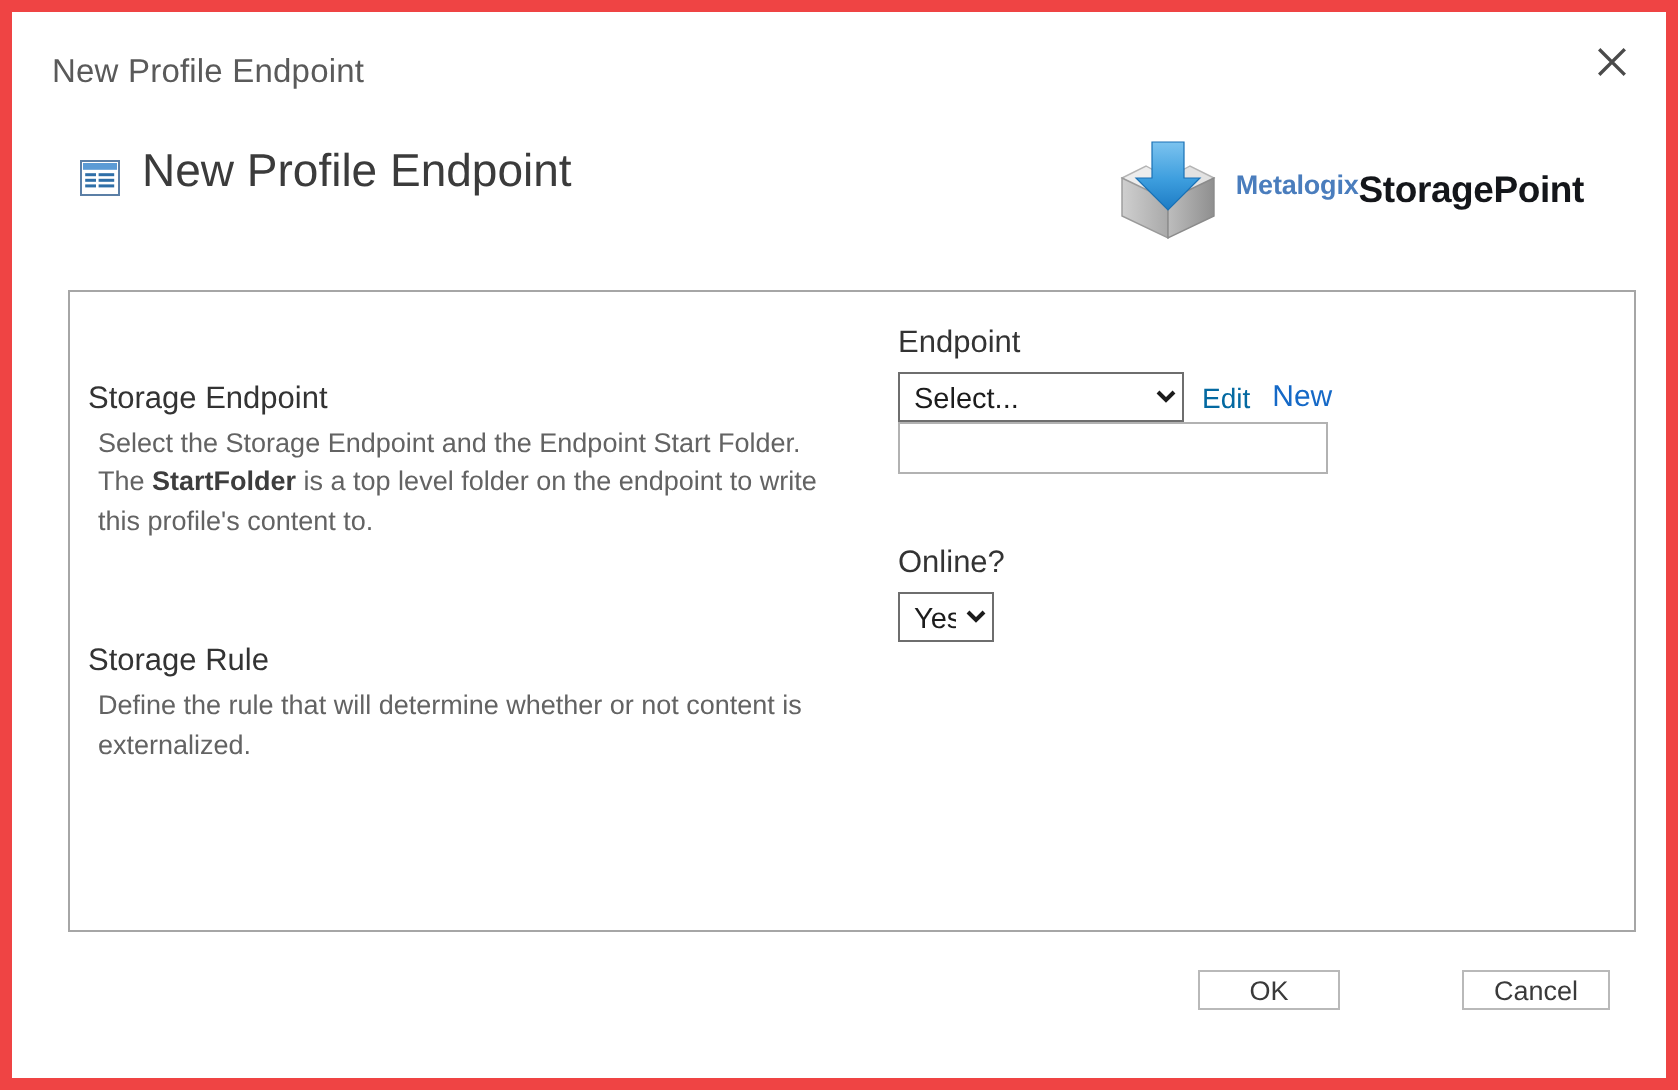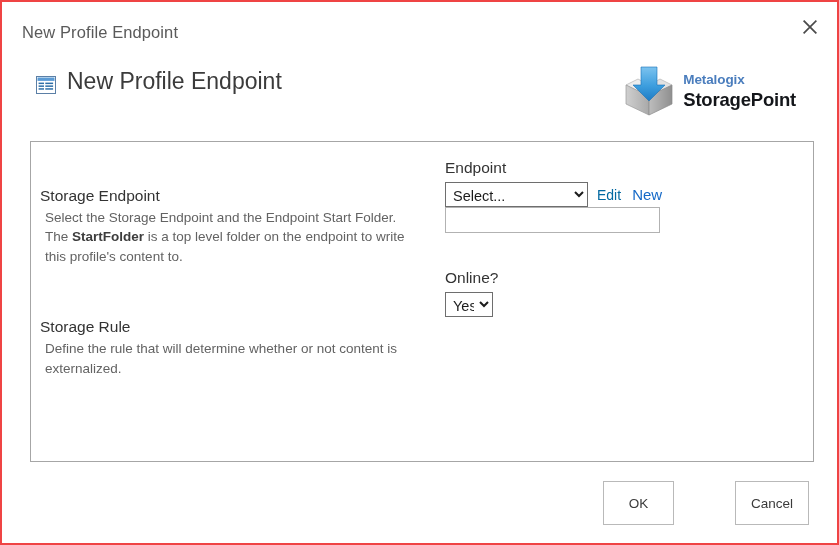--- a/index.html
+++ b/index.html
@@ -14,21 +14,21 @@
     -webkit-font-smoothing: antialiased;
   }
 
   .dialog {
     position: absolute;
     left: 0;
     top: 0;
     width: 839px;
     height: 545px;
     box-sizing: border-box;
-    border: 2px solid #ef4444;
+    border: 6px solid #ef4444;
     background: #ffffff;
     overflow: hidden;
   }
 
   
   .titlebar {
     position: absolute;
     left: 3px;
     top: 3px;
     right: 3px;
@@ -91,21 +91,21 @@
     gap: 9px;
   }
   .brand-mark {
     width: 50px;
     height: 52px;
     position: relative;
     flex: none;
   }
   .brand-text {
     display: flex;
-    flex-direction: column;
+    flex-direction: row;
     justify-content: center;
     line-height: 1;
   }
   .brand-name {
     font-size: 13.5px;
     font-weight: bold;
     color: #4a7dbd;
     letter-spacing: -0.1px;
     margin-bottom: 4px;
   }
@@ -225,21 +225,21 @@
   .footer {
     position: absolute;
     left: 3px;
     right: 3px;
     top: 470px;
     height: 60px;
   }
   .btn {
     position: absolute;
     top: 9px;
-    height: 44px;
+    height: 20px;
     box-sizing: border-box;
     background: #ffffff;
     border: 1px solid #b9b9b9;
     border-radius: 0;
     font-family: "Liberation Sans", sans-serif;
     font-size: 13.5px;
     color: #3a3a3a;
     cursor: pointer;
     display: flex;
     align-items: center;

